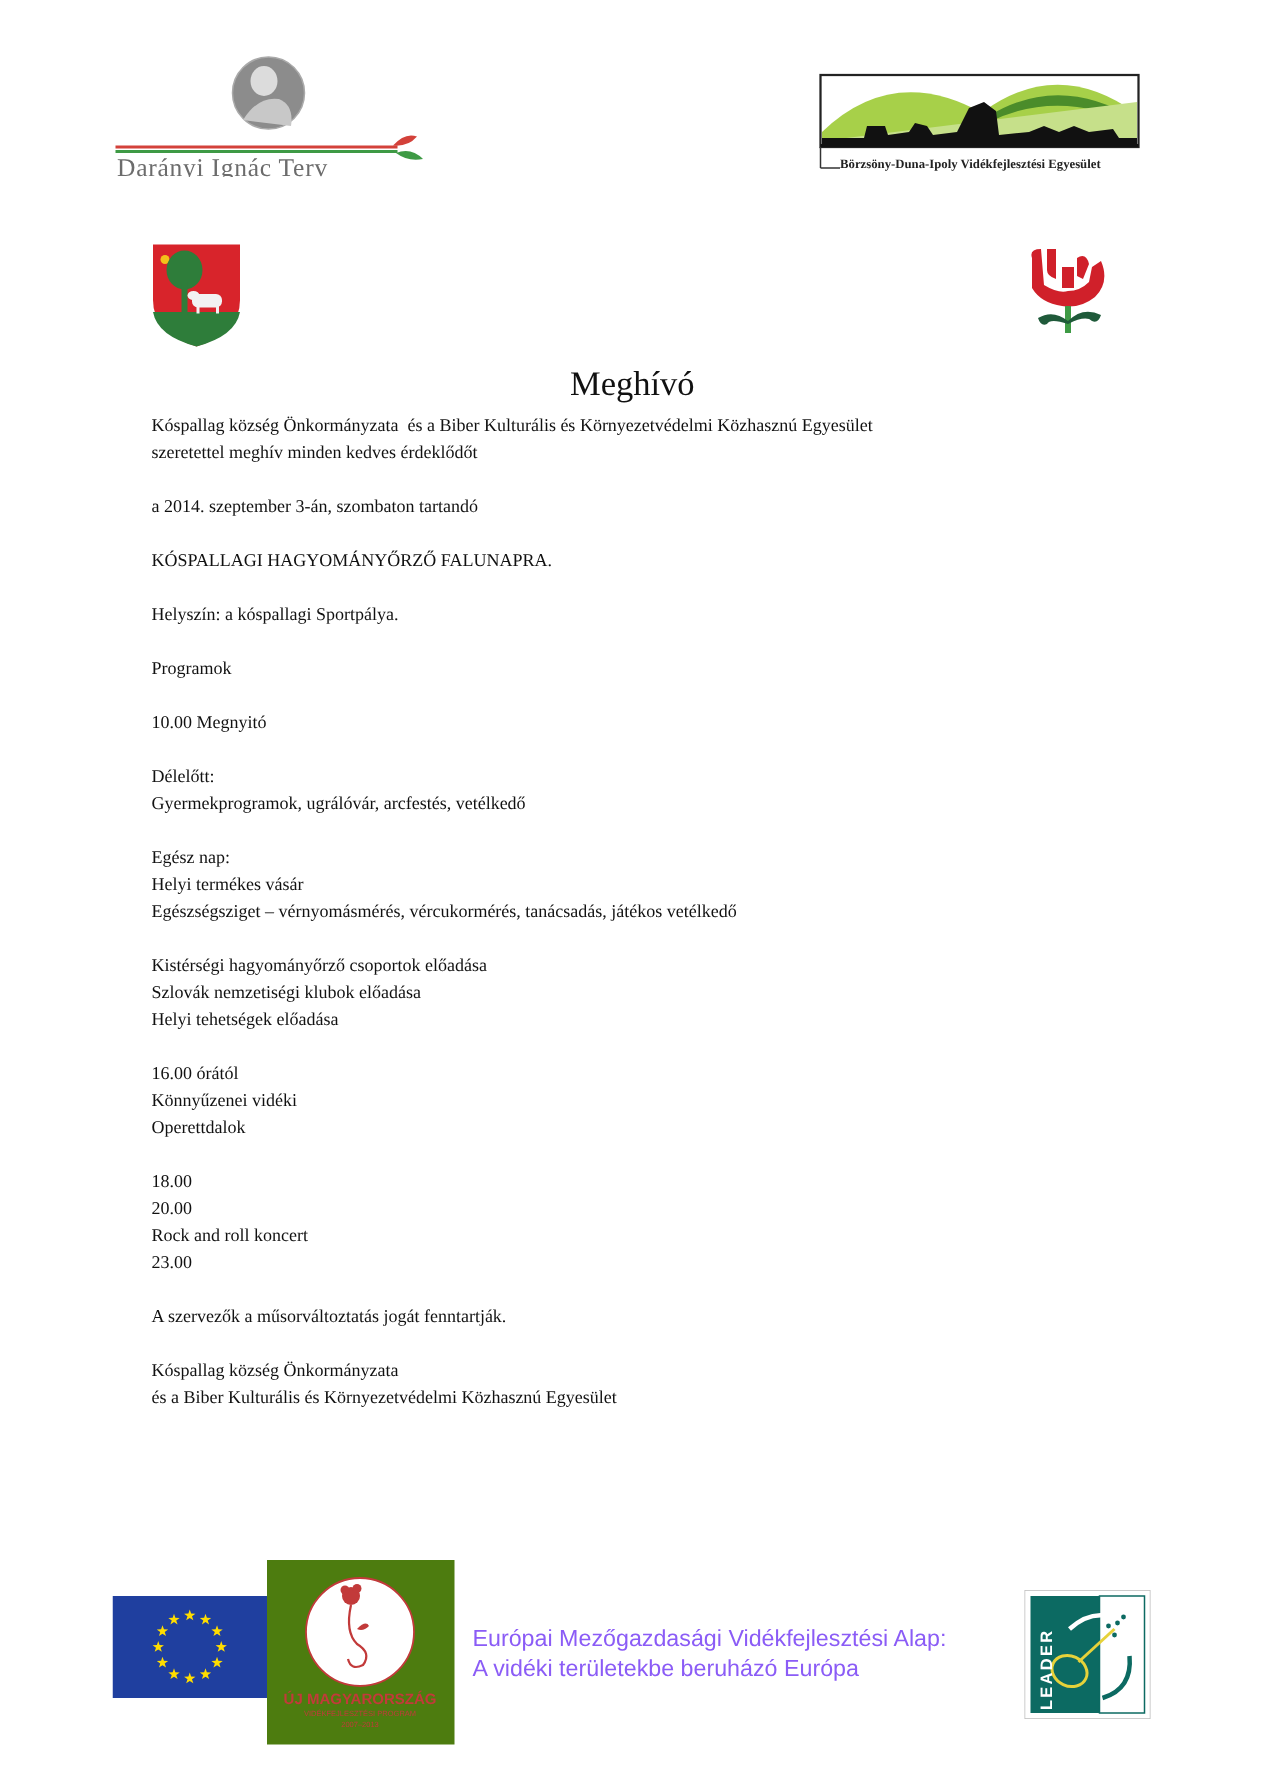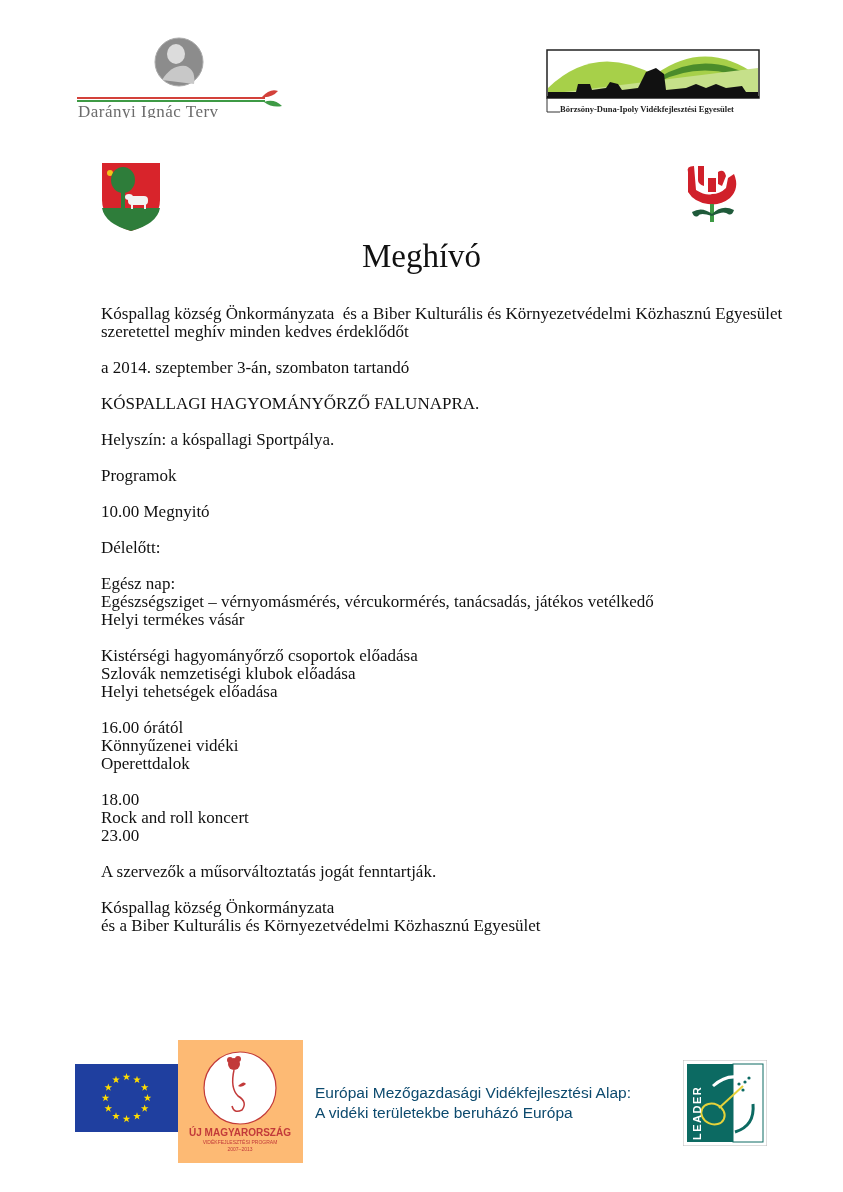--- a/index.html
+++ b/index.html
@@ -7,31 +7,31 @@
            font-family: "Liberation Serif", serif; color: #111; }
     .abs { position: absolute; }
 
     
     #darany { left: 72px; top: 36px; width: 214px; height: 82px; }
     #bdi { left: 546px; top: 48px; width: 222px; height: 72px; }
     #crest { left: 101px; top: 162px; width: 60px; height: 70px; }
     #tulip { left: 682px; top: 162px; width: 60px; height: 64px; }
 
     #title { left: 0; width: 843px; top: 236px; text-align: center;
-             font-size: 33px; line-height: 40px; }
+             font-size: 23px; line-height: 40px; }
 
-    #body { left: 101px; top: 305px; width: 720px; font-size: 17px; line-height: 18px; }
+    #body { left: 101px; top: 274px; width: 720px; font-size: 12px; line-height: 18px; }
     #body .line { white-space: pre; height: 18px; }
     #body .gap { height: 18px; }
 
     
     #eu { left: 75px; top: 1064px; width: 103px; height: 68px; }
-    #ujm { left: 178px; top: 1040px; width: 125px; height: 123px; background: #fdba74; }
+    #ujm { left: 178px; top: 1040px; width: 125px; height: 123px; background: #4d7c0f; }
     #eafrd { left: 315px; top: 1083px; font-family: "Liberation Sans", sans-serif;
-             font-size: 15.5px; line-height: 20px; color: #0c4a6e; }
+             font-size: 15.5px; line-height: 20px; color: #8b5cf6; }
     #leader { left: 683px; top: 1060px; width: 84px; height: 86px; }
   </style>
 </head>
 <body>
 
 <div id="darany" class="abs">
   <svg width="214" height="82" viewBox="0 0 214 82">
     <circle cx="107" cy="26" r="24" fill="#8c8c8c"></circle>
     <circle cx="107" cy="26" r="24" fill="none" stroke="#aaa" stroke-width="1"></circle>
     <ellipse cx="104" cy="18" rx="9" ry="10" fill="#dcdcdc"></ellipse>
@@ -96,34 +96,36 @@
     <div class="gap"></div>
     <div class="line">KÓSPALLAGI HAGYOMÁNYŐRZŐ FALUNAPRA.</div>
     <div class="gap"></div>
     <div class="line">Helyszín: a kóspallagi Sportpálya.</div>
     <div class="gap"></div>
     <div class="line">Programok</div>
     <div class="gap"></div>
     <div class="line">10.00 Megnyitó</div>
     <div class="gap"></div>
     <div class="line">Délelőtt:</div>
+    <div class="line">Gyermekprogramok, ugrálóvár, arcfestés, vetélkedő</div>
     <div class="gap"></div>
     <div class="line">Egész nap:</div>
+    <div class="line">Helyi termékes vásár</div>
     <div class="line">Egészségsziget – vérnyomásmérés, vércukormérés, tanácsadás, játékos vetélkedő</div>
-    <div class="line">Helyi termékes vásár</div>
     <div class="gap"></div>
     <div class="line">Kistérségi hagyományőrző csoportok előadása</div>
     <div class="line">Szlovák nemzetiségi klubok előadása</div>
     <div class="line">Helyi tehetségek előadása</div>
     <div class="gap"></div>
     <div class="line">16.00 órától</div>
     <div class="line">Könnyűzenei vidéki</div>
     <div class="line">Operettdalok</div>
     <div class="gap"></div>
     <div class="line">18.00</div>
+    <div class="line">20.00</div>
     <div class="line">Rock and roll koncert</div>
     <div class="line">23.00</div>
     <div class="gap"></div>
     <div class="line">A szervezők a műsorváltoztatás jogát fenntartják.</div>
     <div class="gap"></div>
     <div class="line">Kóspallag község Önkormányzata</div>
     <div class="line">és a Biber Kulturális és Környezetvédelmi Közhasznú Egyesület</div>
   </div>
 
 <div id="eu" class="abs">

